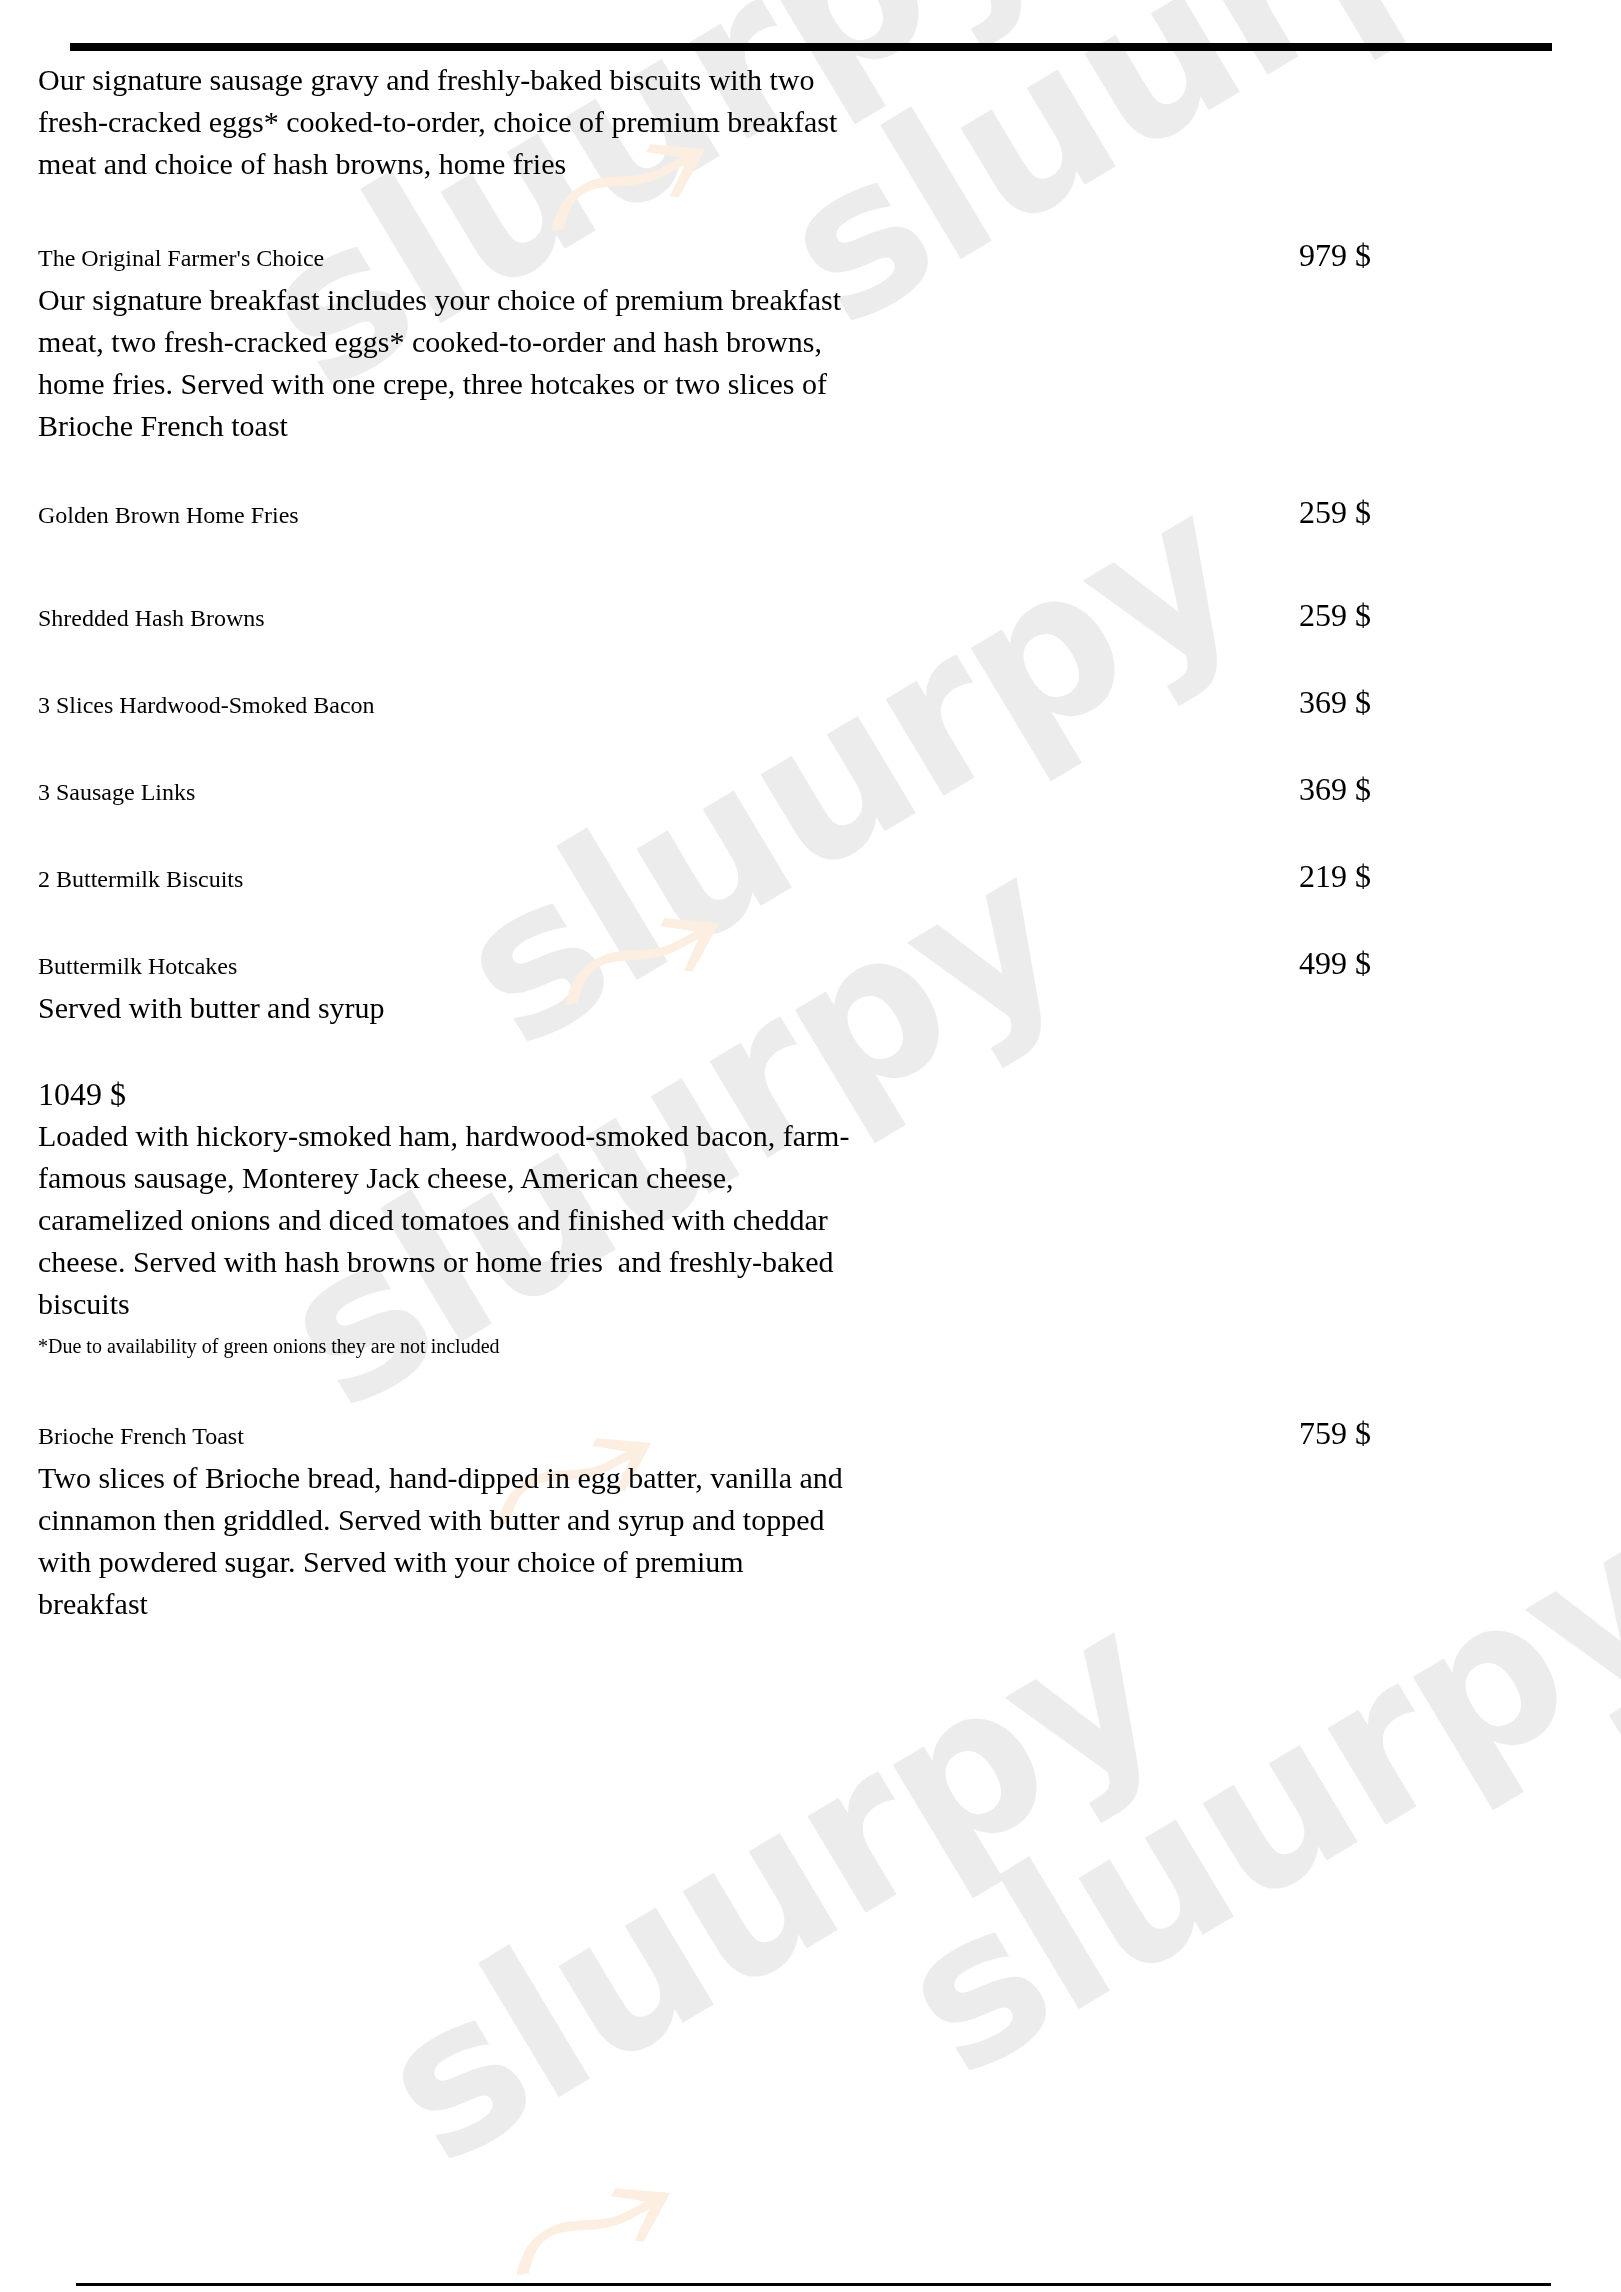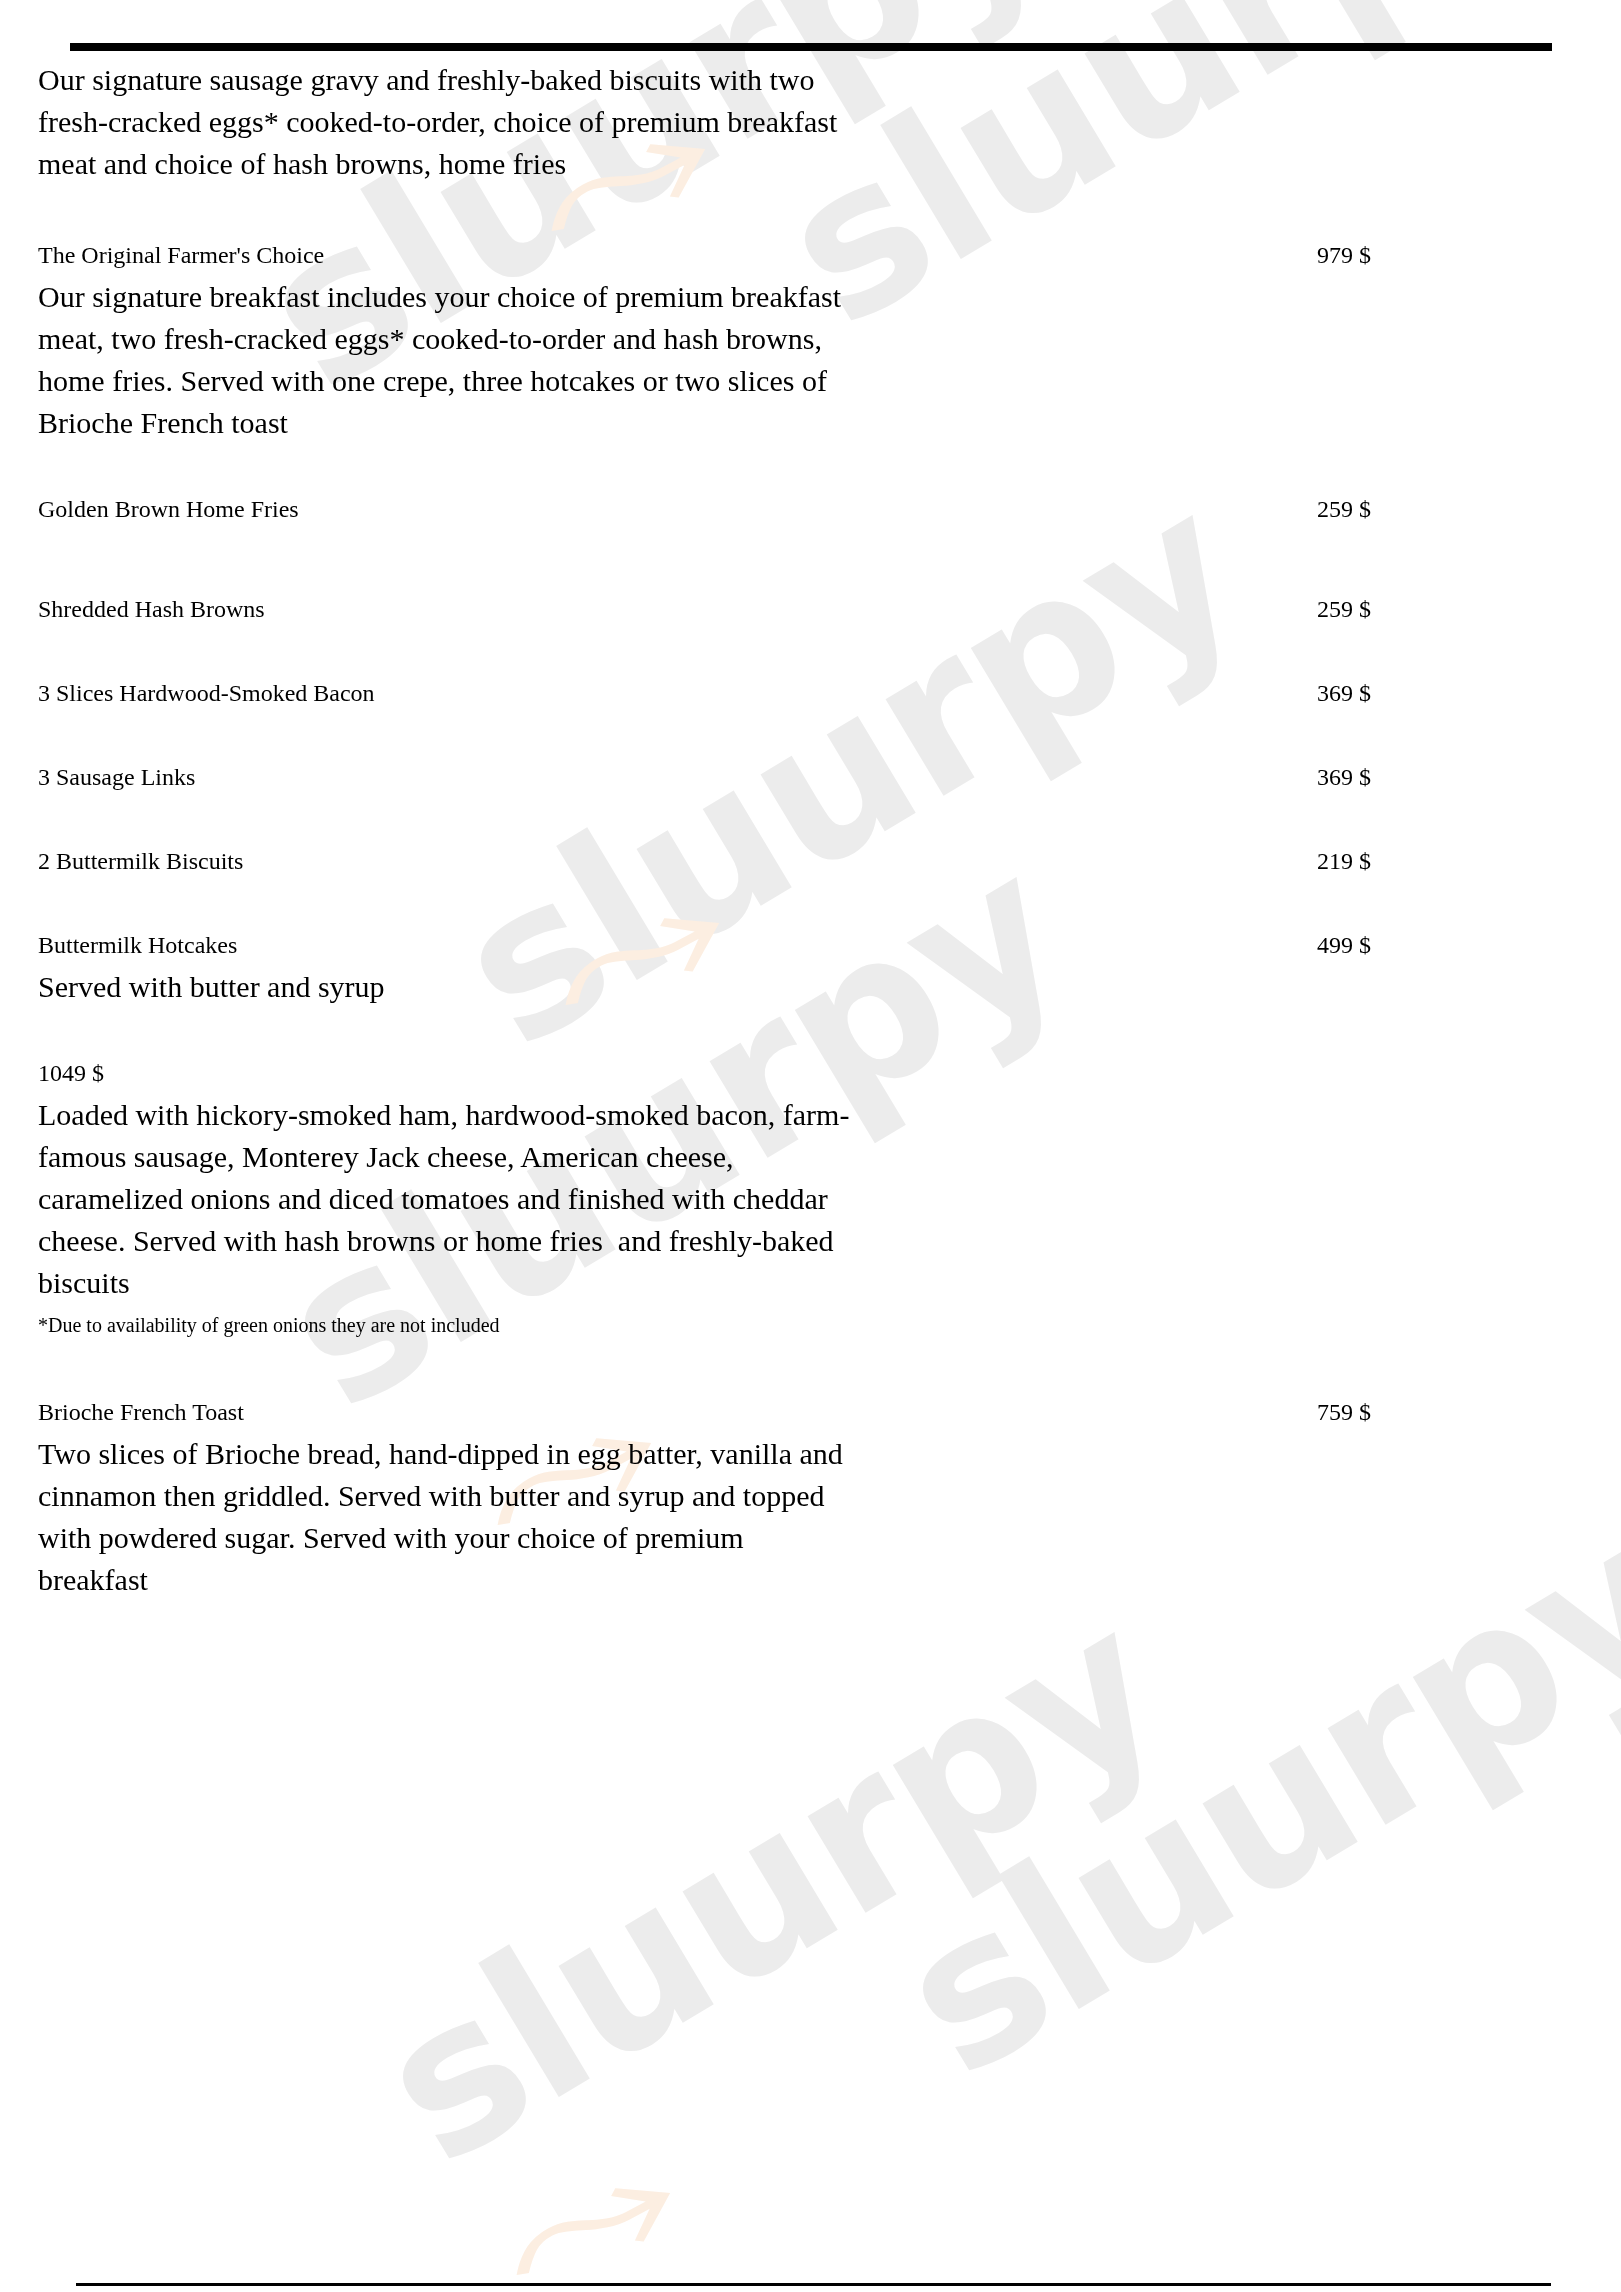--- a/index.html
+++ b/index.html
@@ -99,21 +99,21 @@
     align-items: baseline;
     justify-content: space-between;
   }
   .item-name {
     font-size: 24px;
     line-height: 42px;
     white-space: pre-wrap;
     max-width: 961px;
   }
   .item-price {
-    font-size: 24px;
+    font-size: 32px;
     line-height: 42px;
     text-align: right;
     white-space: nowrap;
     flex: 0 0 auto;
   }
   .item-desc {
     font-size: 30px;
     line-height: 42px;
     max-width: 814px;
     white-space: pre-wrap;

